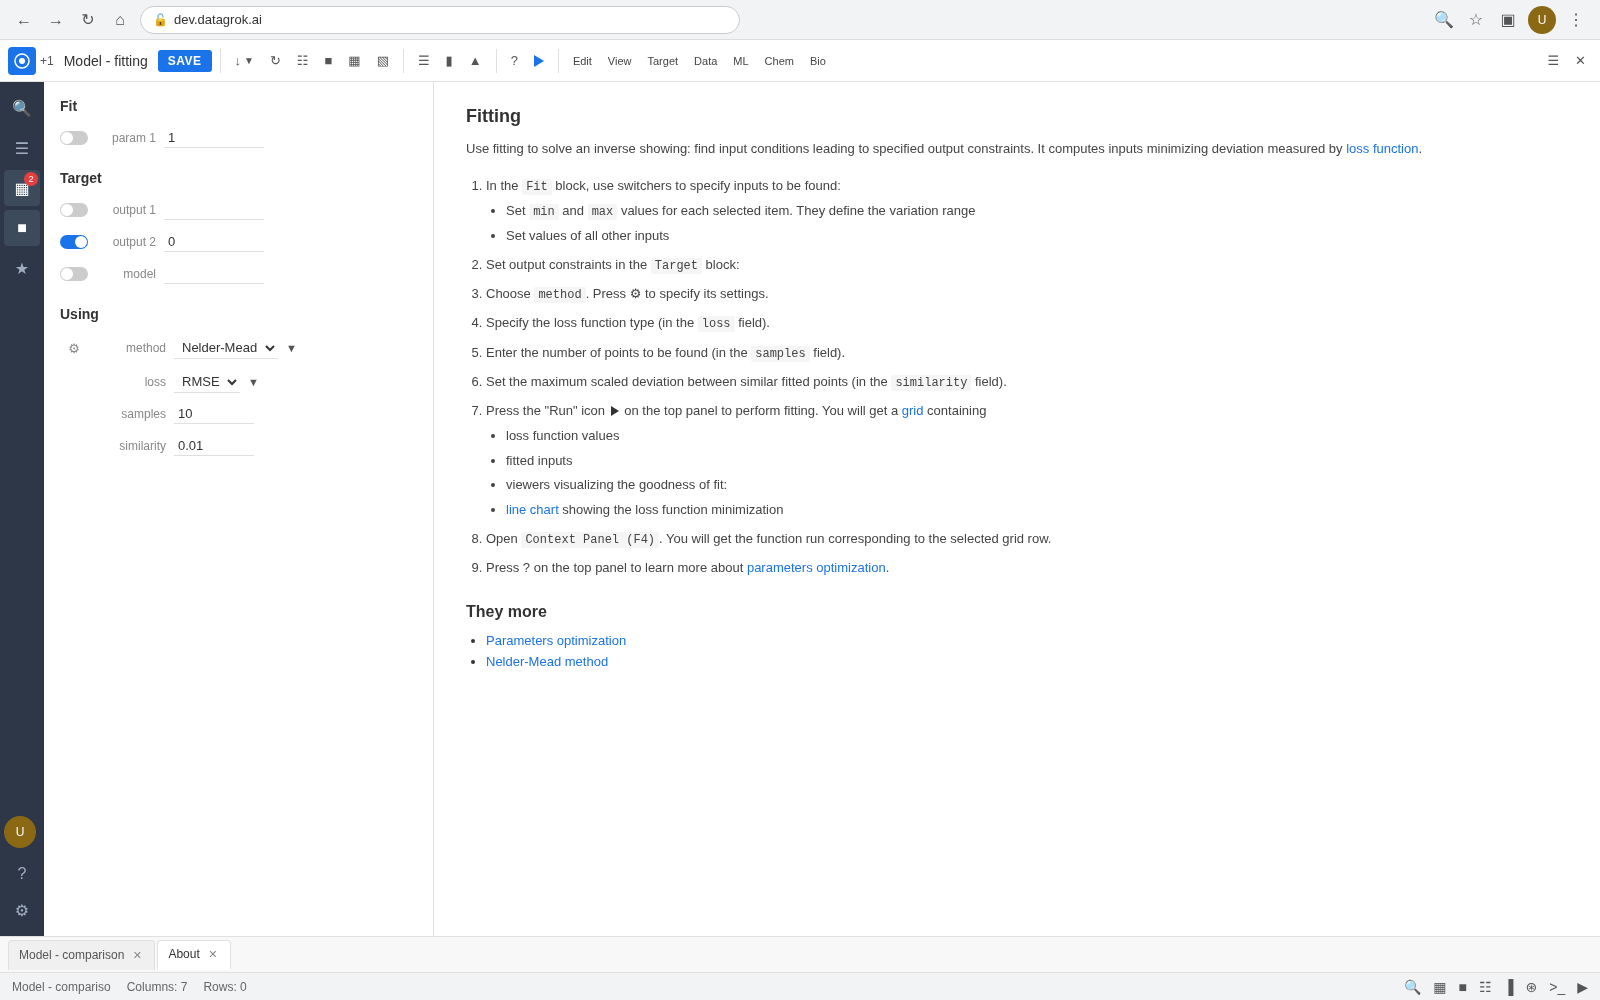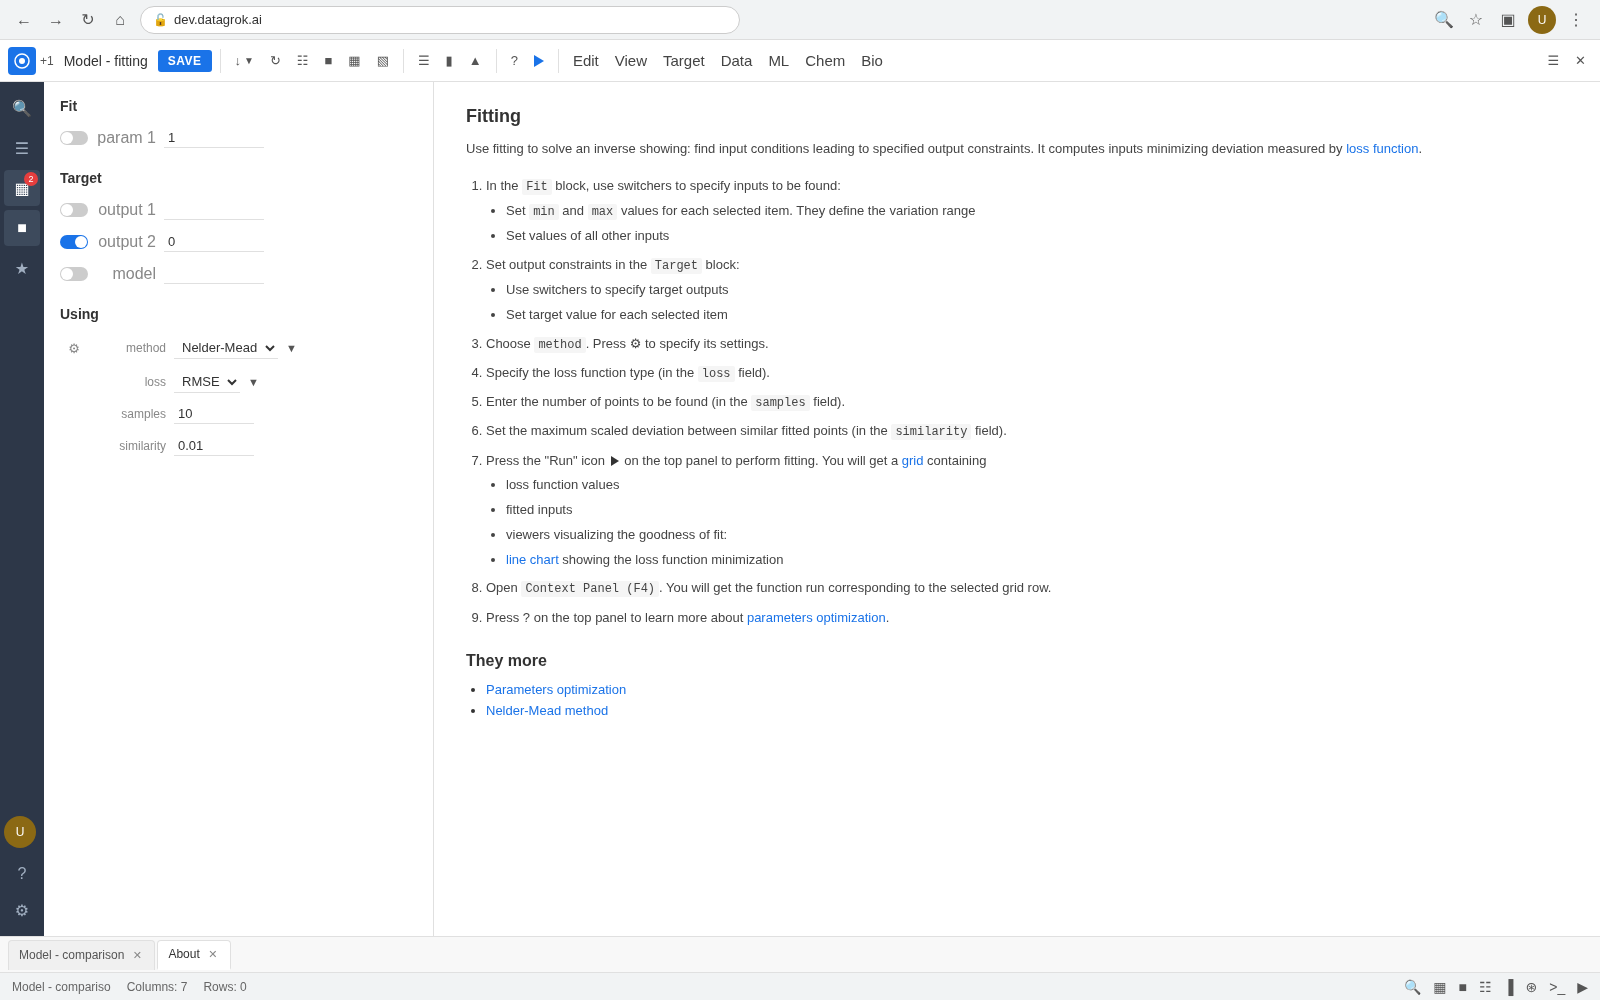--- a/index.html
+++ b/index.html
@@ -17,21 +17,21 @@
     
     .top-toolbar {
       display: flex; align-items: center; height: 42px; background: #fff; border-bottom: 1px solid #e0e0e0; padding: 0 8px; gap: 4px; flex-shrink: 0;
     }
     .toolbar-logo { width: 28px; height: 28px; background: #1a73e8; border-radius: 4px; display: flex; align-items: center; justify-content: center; color: #fff; font-size: 11px; font-weight: bold; cursor: pointer; }
     .toolbar-plus { color: #555; font-size: 12px; cursor: pointer; }
     .toolbar-title { font-size: 14px; font-weight: 500; color: #333; margin: 0 6px; }
     .save-btn { background: #1a73e8; color: #fff; border: none; border-radius: 3px; padding: 4px 10px; font-size: 12px; font-weight: 600; cursor: pointer; letter-spacing: 0.5px; }
     .toolbar-sep { width: 1px; height: 24px; background: #e0e0e0; margin: 0 4px; }
     .toolbar-btn { height: 28px; padding: 0 6px; border: none; background: none; cursor: pointer; color: #555; font-size: 13px; display: flex; align-items: center; gap: 3px; border-radius: 3px; }
-    .toolbar-btn-text { font-size: 15px; color: #444; }
+    .toolbar-btn-text { font-size: 11px; color: #444; }
     .spacer { flex: 1; }
     .toolbar-end-icons { display: flex; gap: 4px; align-items: center; }
 
     
     .main-layout { display: flex; flex: 1; overflow: hidden; }
 
     
     .left-sidebar { width: 44px; background: #2d3748; display: flex; flex-direction: column; align-items: center; padding: 8px 0; gap: 4px; flex-shrink: 0; }
     .sidebar-icon { width: 36px; height: 36px; border-radius: 4px; display: flex; align-items: center; justify-content: center; cursor: pointer; color: #a0aec0; font-size: 16px; position: relative; }
     .sidebar-icon.active { background: #3d4a5c; color: #fff; }
@@ -39,21 +39,21 @@
     .sidebar-bottom { margin-top: auto; }
 
     
     .left-panel { width: 390px; background: #fff; border-right: 1px solid #e0e0e0; display: flex; flex-direction: column; flex-shrink: 0; overflow-y: auto; }
     .section-title { font-size: 14px; font-weight: 600; color: #333; padding: 16px 16px 8px 16px; }
     .param-row { display: flex; align-items: center; padding: 4px 16px; gap: 8px; min-height: 32px; }
     .param-toggle { width: 28px; height: 14px; background: #ccc; border-radius: 7px; position: relative; cursor: pointer; flex-shrink: 0; }
     .param-toggle.active { background: #1a73e8; }
     .param-toggle::after { content: ''; position: absolute; width: 12px; height: 12px; background: #fff; border-radius: 50%; top: 1px; left: 1px; transition: left 0.2s; }
     .param-toggle.active::after { left: 15px; }
-    .param-label { color: #888; font-size: 16px; width: 60px; text-align: right; flex-shrink: 0; }
+    .param-label { color: #888; font-size: 12px; width: 60px; text-align: right; flex-shrink: 0; }
     .param-value { border: none; border-bottom: 1px solid #e0e0e0; font-size: 13px; color: #333; width: 100px; padding: 2px 4px; background: none; }
     .target-row { display: flex; align-items: center; padding: 4px 16px; gap: 8px; min-height: 32px; }
     .using-row { display: flex; align-items: center; padding: 4px 16px; gap: 8px; min-height: 32px; }
     .using-label { color: #888; font-size: 12px; width: 70px; text-align: right; flex-shrink: 0; }
     .using-select { border: none; border-bottom: 1px solid #e0e0e0; font-size: 13px; color: #333; background: none; cursor: pointer; padding: 2px 4px; }
     .using-input { border: none; border-bottom: 1px solid #e0e0e0; font-size: 13px; color: #333; width: 80px; padding: 2px 4px; background: none; }
     .gear-icon-wrapper { width: 28px; height: 28px; display: flex; align-items: center; justify-content: center; color: #888; cursor: pointer; }
 
     
     .right-panel { flex: 1; background: #fff; overflow-y: auto; padding: 24px 32px; }
@@ -276,24 +276,20 @@
     <ol>
       <li>
         In the <code>Fit</code> block, use switchers to specify inputs to be found:
         <ul class="sub-list">
           <li>Set <code>min</code> and <code>max</code> values for each selected item. They define the variation range</li>
           <li>Set values of all other inputs</li>
         </ul>
       </li>
       <li>
         Set output constraints in the <code>Target</code> block:
-        <ul class="sub-list">
-          <li>Use switchers to specify target outputs</li>
-          <li>Set target value for each selected item</li>
-        </ul>
       </li>
       <li>
         Choose <code>method</code>. Press <span class="gear-inline">⚙</span> to specify its settings.
       </li>
       <li>
         Specify the loss function type (in the <code>loss</code> field).
       </li>
       <li>
         Enter the number of points to be found (in the <code>samples</code> field).
       </li>

